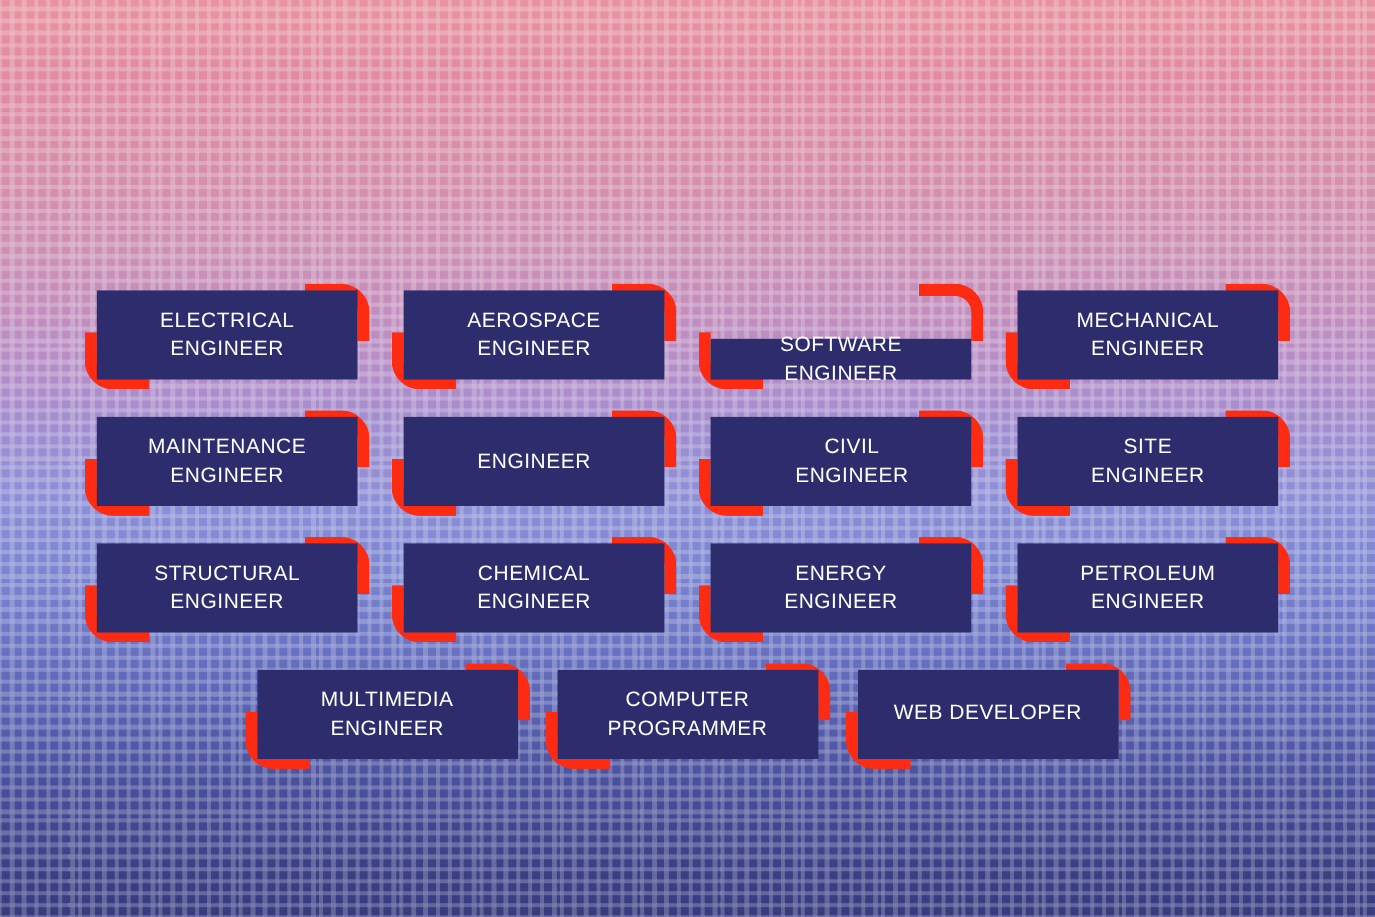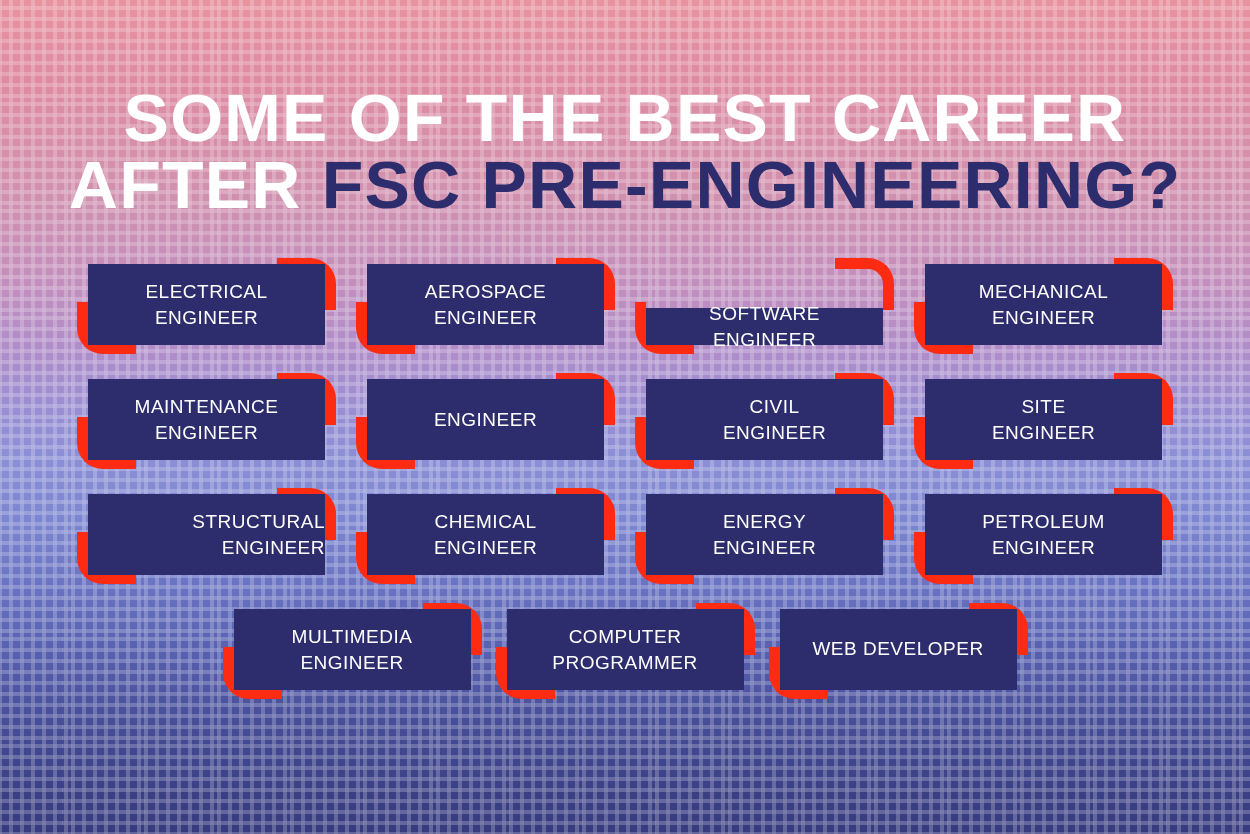--- a/index.html
+++ b/index.html
@@ -158,24 +158,20 @@
   .card.single .ln { line-height:1.1; }
   .ln:empty { display:none; }
 </style>
 </head>
 <body>
 
 <div id="poster" style="--accent: #fc2b12;">
 
   <div id="grid"></div>
 
-  <div id="heading">
-    <span class="hline hl-1" style="color: rgb(255, 255, 255);">SOME OF THE BEST CAREER</span>
-    <span class="hline hl-2"><span class="w" style="color: rgb(255, 255, 255);">AFTER </span><span class="n" style="color: rgb(45, 45, 110);">FSC PRE-ENGINEERING?</span></span>
-  </div>
 
   <div id="cards">
 
     <div class="row row-1">
       <div class="cardwrap">
         <div class="acc-tr" style="border-color: rgb(252, 43, 18);"></div>
         <div class="acc-bl" style="border-color: rgb(252, 43, 18);"></div>
         <div class="card" style="background: rgb(45, 45, 110);">
           <span class="ln">ELECTRICAL</span>
           <span class="ln">ENGINEER</span>
@@ -238,21 +234,21 @@
           <span class="ln">SITE</span>
           <span class="ln">ENGINEER</span>
         </div>
       </div>
     </div>
 
     <div class="row row-3">
       <div class="cardwrap">
         <div class="acc-tr" style="border-color: rgb(252, 43, 18);"></div>
         <div class="acc-bl" style="border-color: rgb(252, 43, 18);"></div>
-        <div class="card" style="background: rgb(45, 45, 110); align-items: flex-end;">
+        <div class="card" style="background: rgb(45, 45, 110);">
           <span class="ln">STRUCTURAL</span>
           <span class="ln">ENGINEER</span>
         </div>
       </div>
       <div class="cardwrap">
         <div class="acc-tr" style="border-color: rgb(252, 43, 18);"></div>
         <div class="acc-bl" style="border-color: rgb(252, 43, 18);"></div>
         <div class="card" style="background: rgb(45, 45, 110);">
           <span class="ln">CHEMICAL</span>
           <span class="ln">ENGINEER</span>

